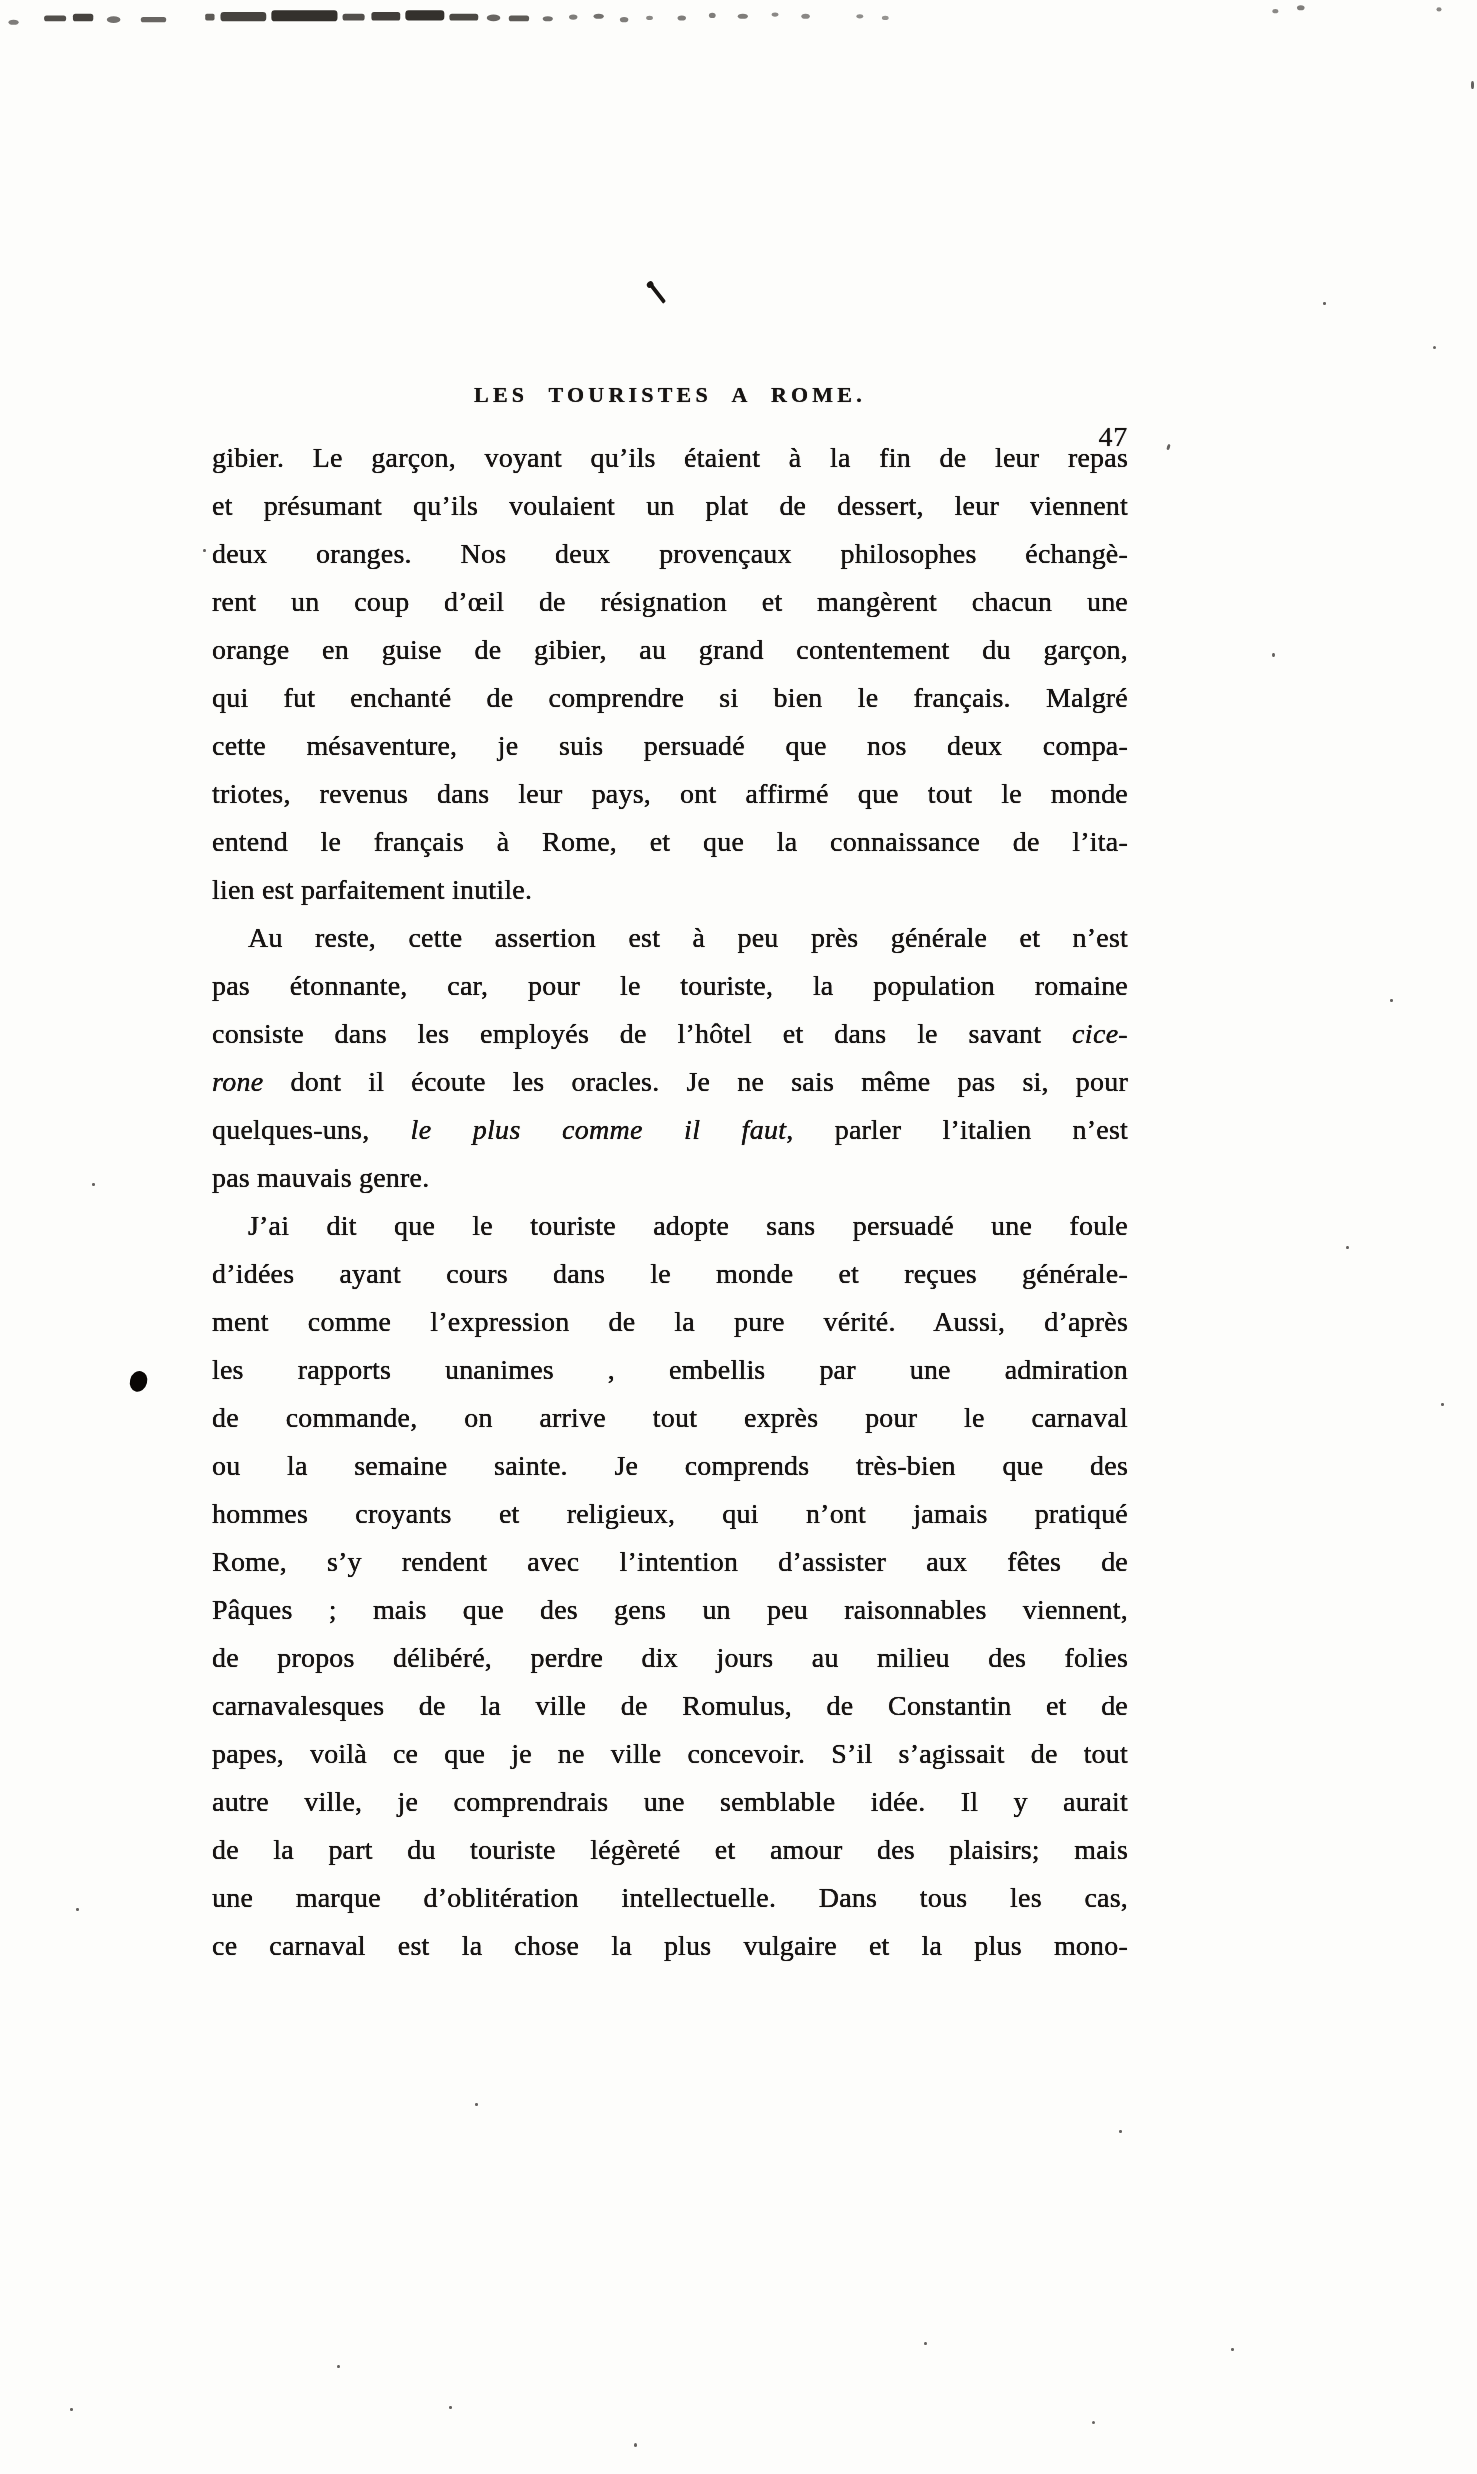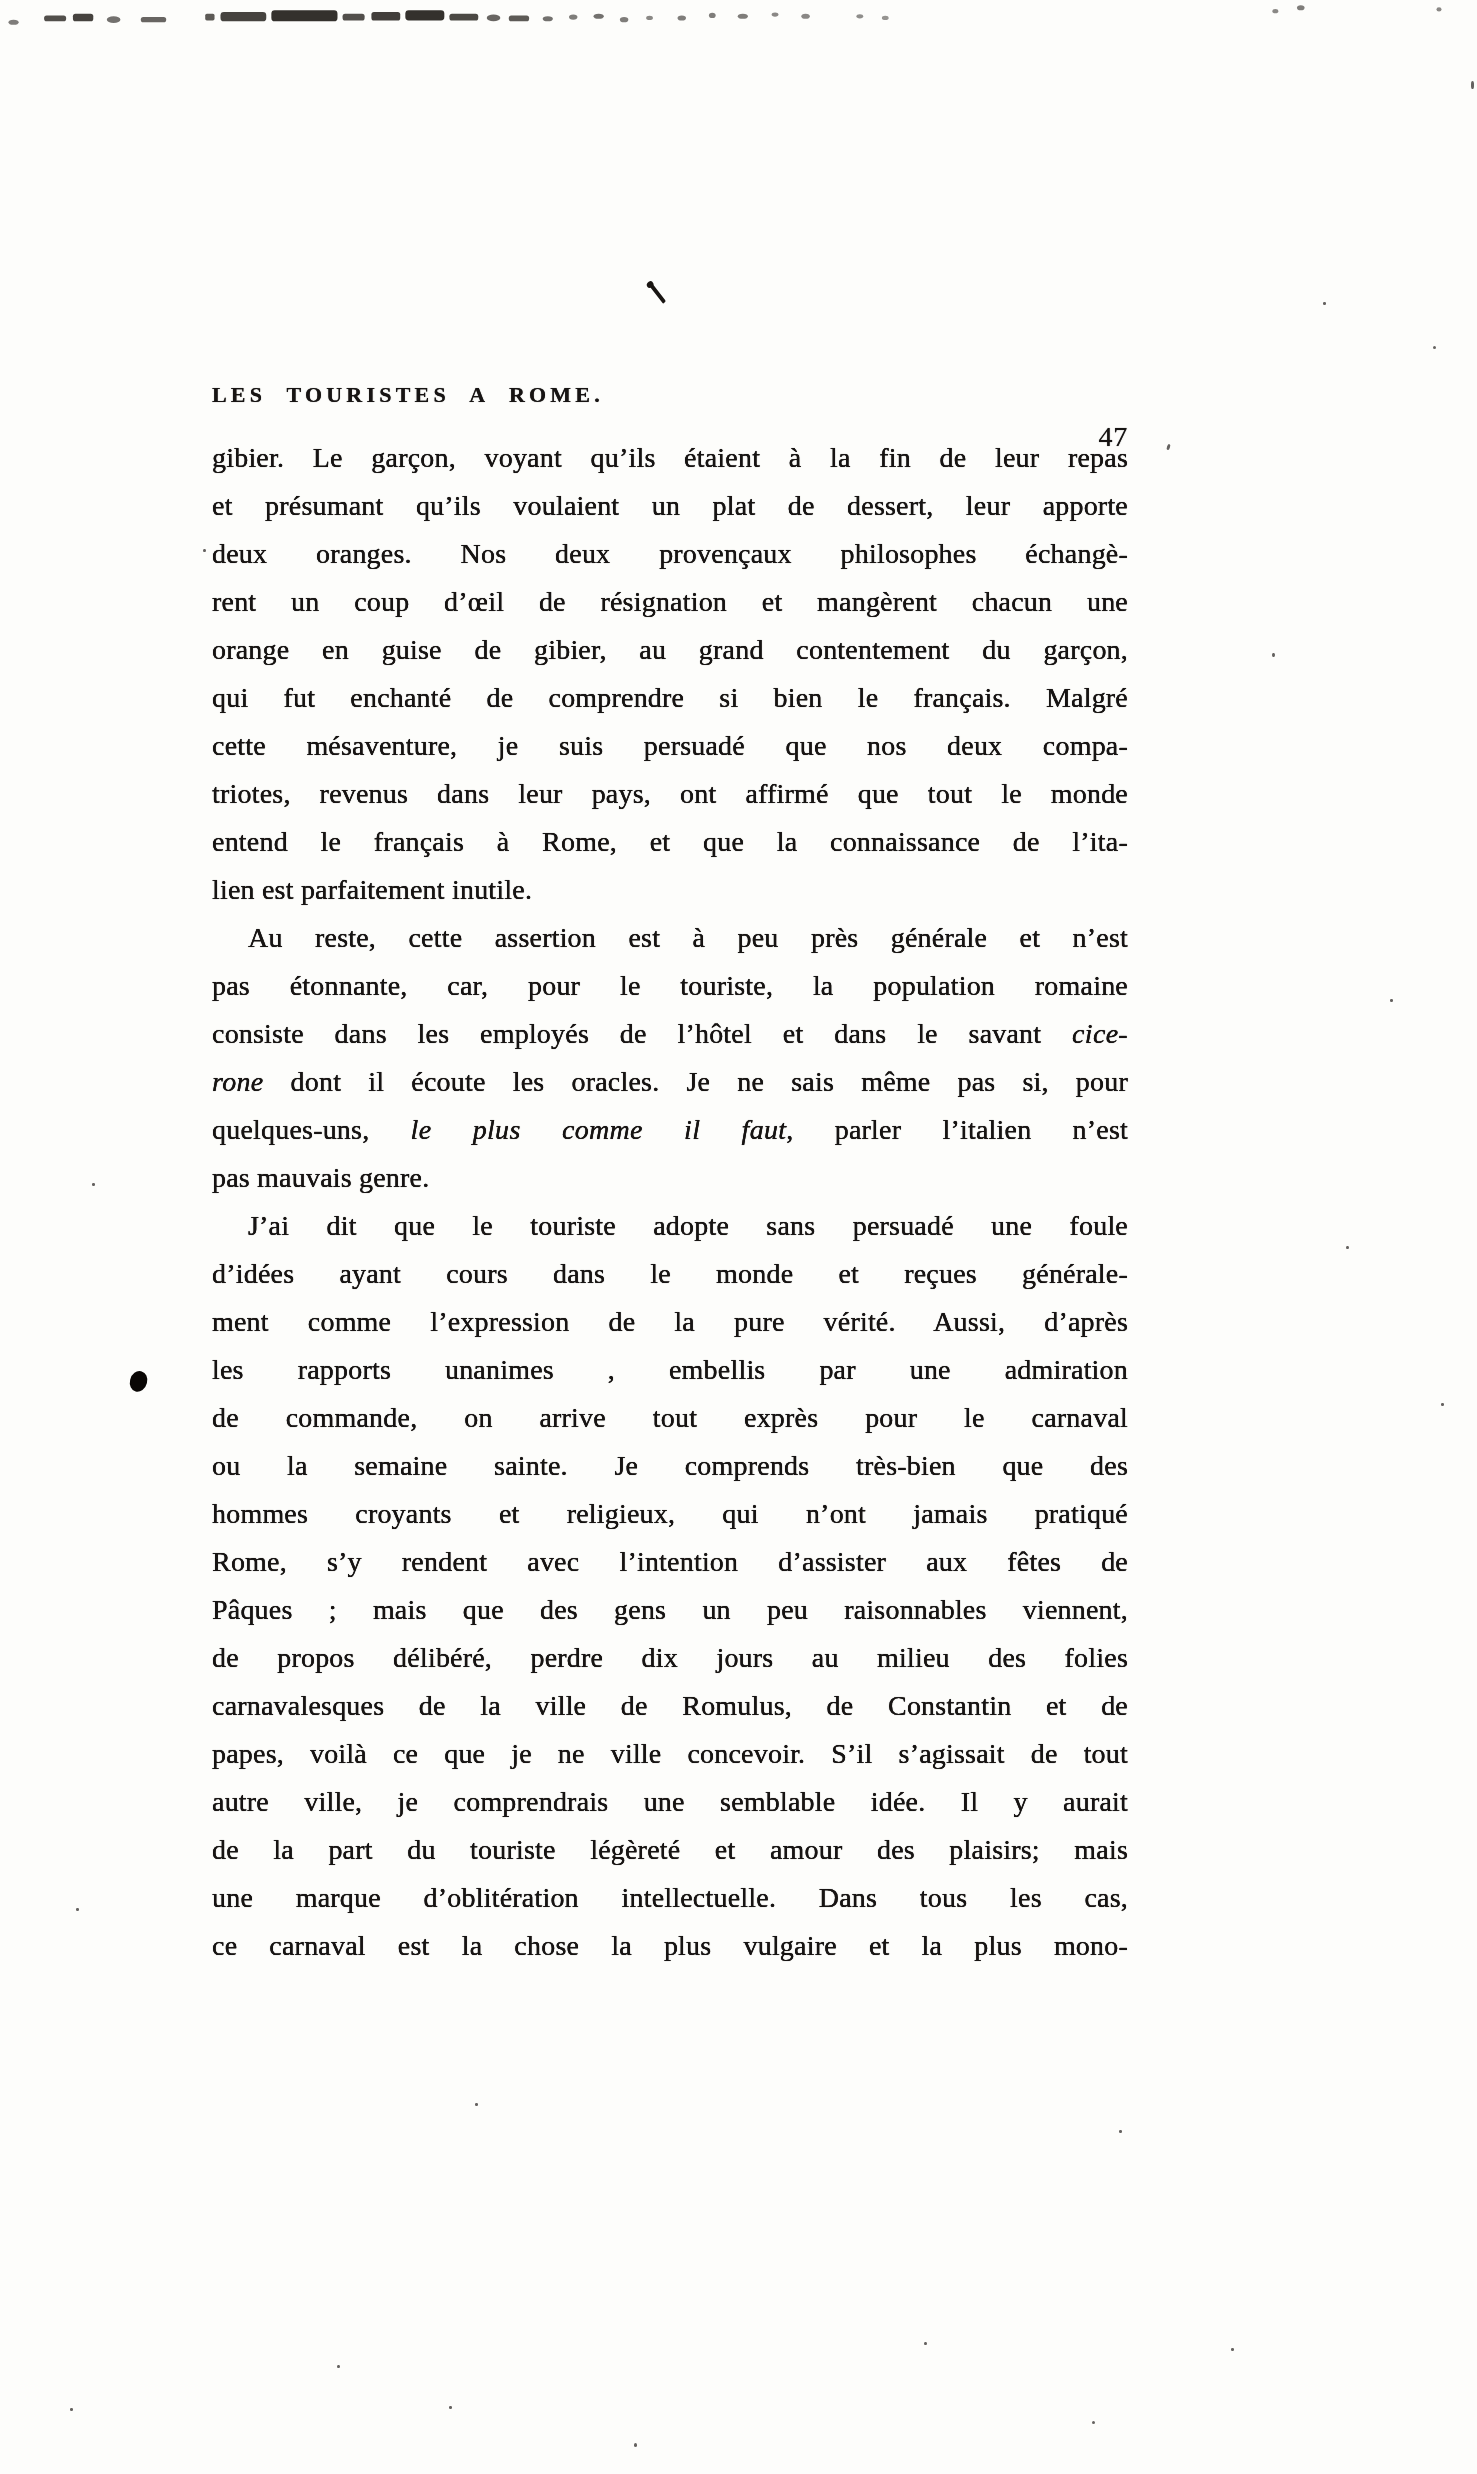--- a/index.html
+++ b/index.html
@@ -25,21 +25,21 @@
     left: 212px;
     top: 382px;
     width: 916px;
     height: 34px;
   }
   .header-title {
     position: absolute;
     left: 0;
     right: 0;
     top: 0;
-    text-align: left;
+    text-align: center;
     font-size: 22px;
     font-weight: bold;
     letter-spacing: 4.2px;
     word-spacing: 11px;
     text-shadow: 0 0 0.7px rgba(10,8,6,0.9);
   }
   .page-number {
     position: absolute;
     right: 0;
     top: -5.1px;
@@ -151,21 +151,21 @@
     </g>
   </svg>
 
   <div class="header">
     <div class="header-title">LES TOURISTES A ROME.</div>
     <div class="page-number">47</div>
   </div>
 
   <div class="text-block">
       <div class="line"><span>gibier. Le garçon, voyant qu’ils étaient à la fin de leur repas</span></div>
-      <div class="line"><span>et présumant qu’ils voulaient un plat de dessert, leur apporte</span></div>
+      <div class="line"><span>et présumant qu’ils voulaient un plat de dessert, leur viennent</span></div>
       <div class="line"><span>deux oranges. Nos deux provençaux philosophes échangè-</span></div>
       <div class="line"><span>rent un coup d’œil de résignation et mangèrent chacun une</span></div>
       <div class="line"><span>orange en guise de gibier, au grand contentement du garçon,</span></div>
       <div class="line"><span>qui fut enchanté de comprendre si bien le français. Malgré</span></div>
       <div class="line"><span>cette mésaventure, je suis persuadé que nos deux compa-</span></div>
       <div class="line"><span>triotes, revenus dans leur pays, ont affirmé que tout le monde</span></div>
       <div class="line"><span>entend le français à Rome, et que la connaissance de l’ita-</span></div>
       <div class="line para-end"><span>lien est parfaitement inutile.</span></div>
       <div class="line indent"><span>Au reste, cette assertion est à peu près générale et n’est</span></div>
       <div class="line"><span>pas étonnante, car, pour le touriste, la population romaine</span></div>

